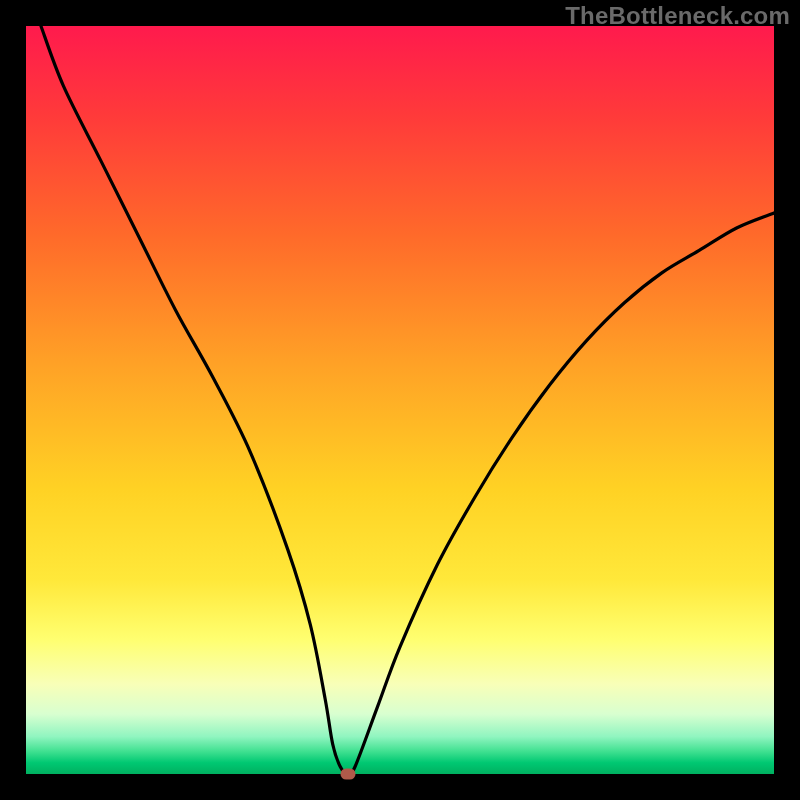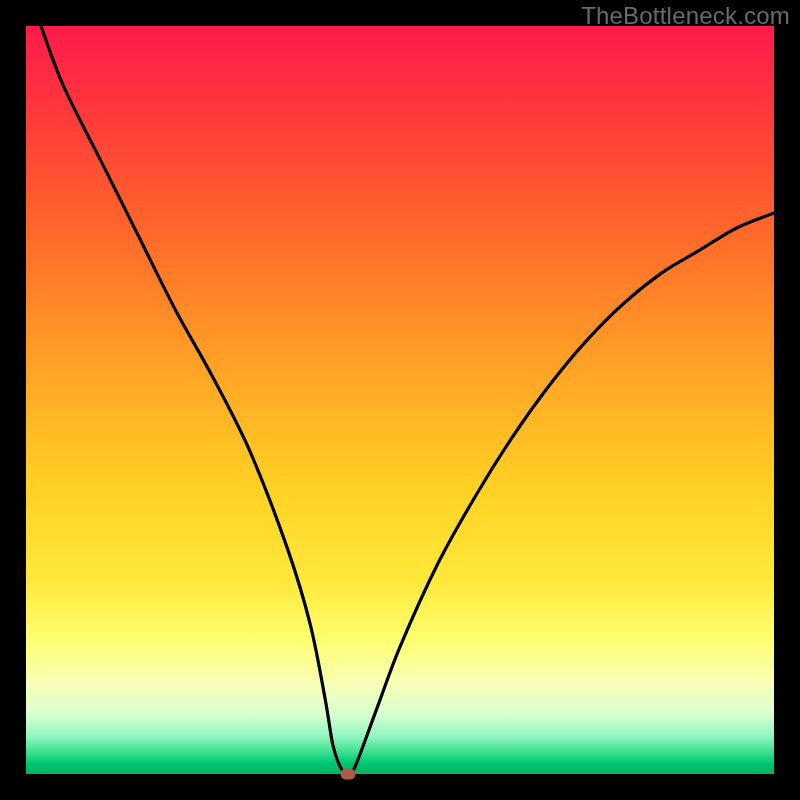--- a/index.html
+++ b/index.html
@@ -39,21 +39,21 @@
       #00b060 100%
     );
   }
   .watermark {
     position: absolute;
     top: 2px;
     right: 10px;
     color: #6a6a6a;
     font-size: 24px;
     letter-spacing: 0.2px;
-    font-weight: 400;
+    font-weight: 700;
     user-select: none;
   }
   svg.curve {
     position: absolute;
     left: 0;
     top: 0;
     width: 748px;
     height: 748px;
     overflow: visible;
   }

